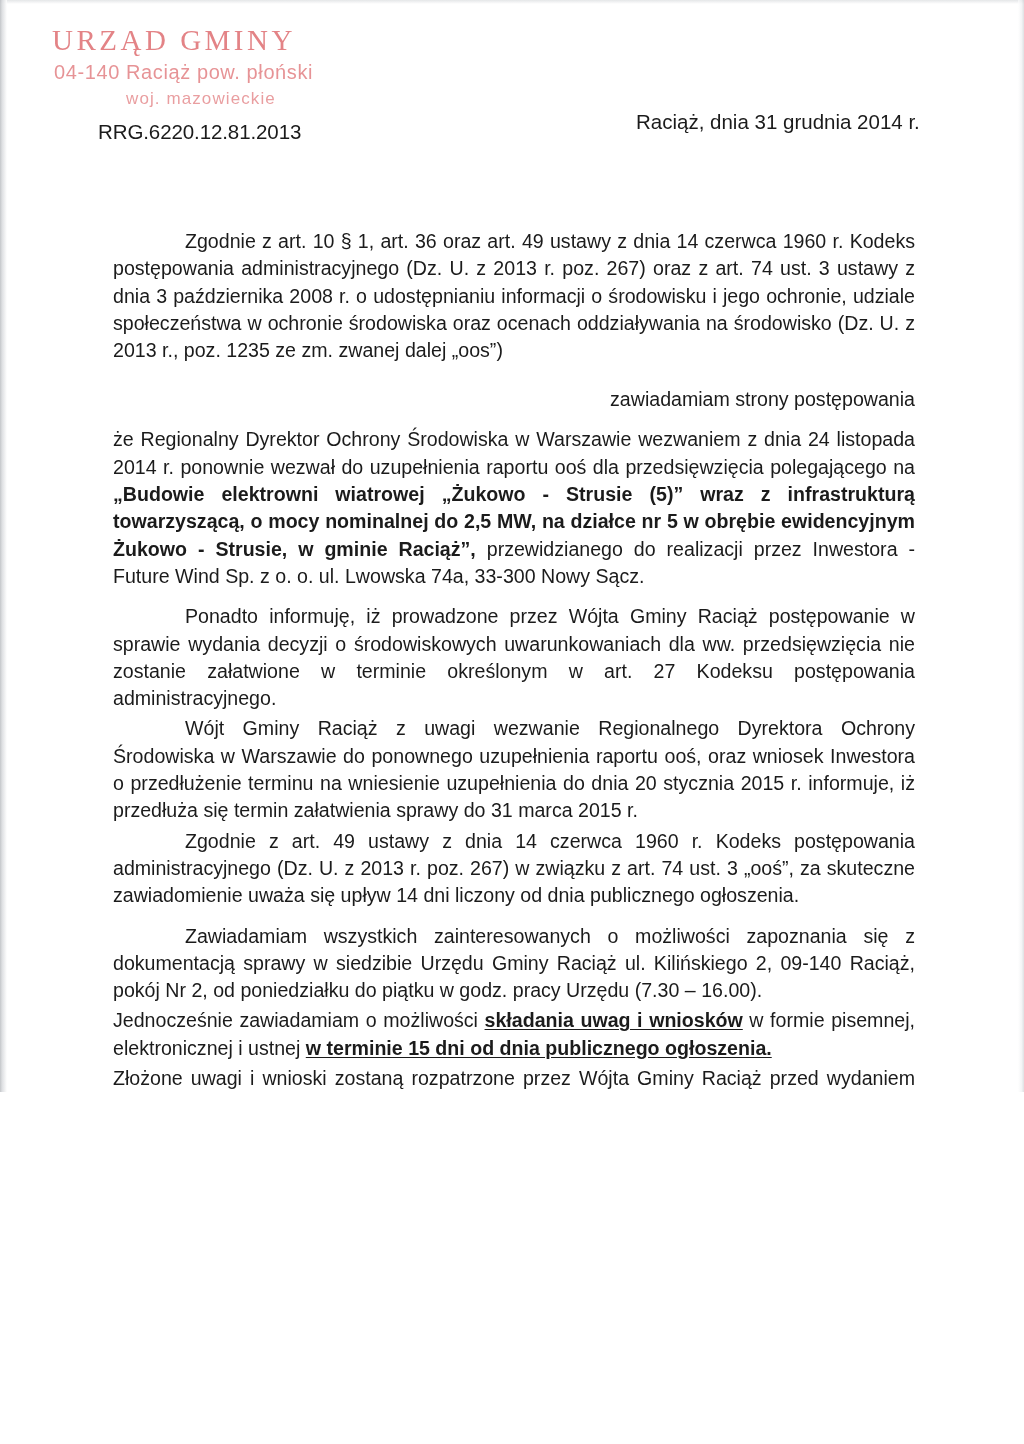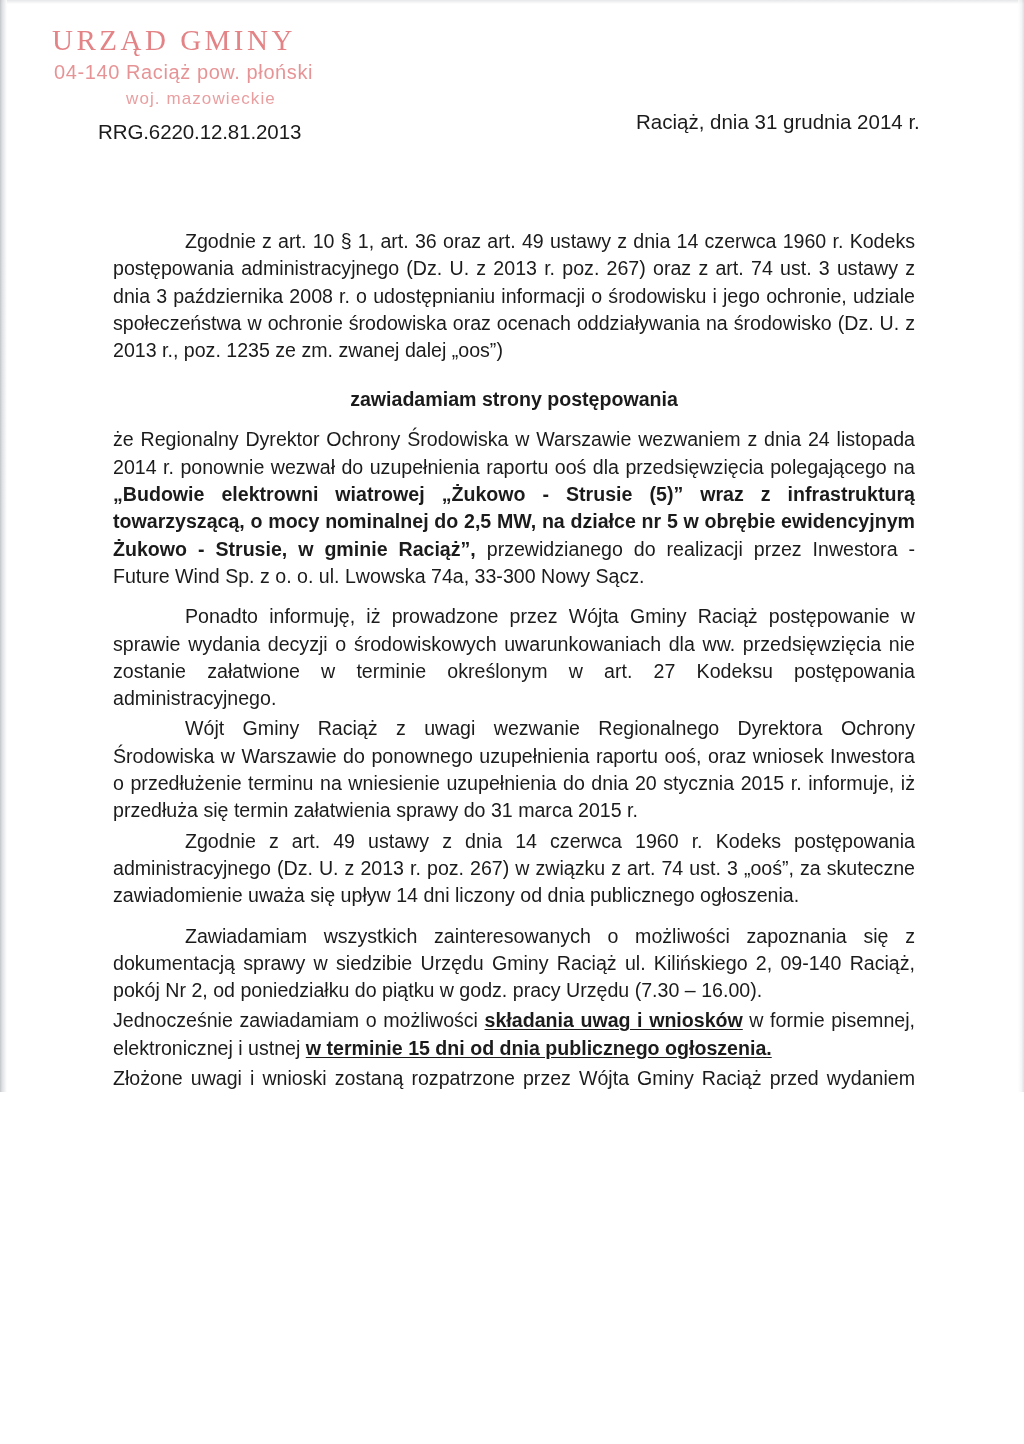--- a/index.html
+++ b/index.html
@@ -134,22 +134,22 @@
     hyphens: none;
   }
   p.par.indent { text-indent: 72px; }
   p.gap-lg  { margin-top: 22px; }
   p.gap-md  { margin-top: 13px; }
   p.gap-sm  { margin-top: 3px; }
   p.noindent { text-indent: 0; }
 
   .center-bold {
     margin: 0;
-    text-align: center;
-    font-weight: bold;
+    text-align: right;
+    font-weight: normal;
     font-size: 19.6px;
     line-height: 27px;
   }
   b.proj { font-weight: bold; }
   b.ul { font-weight: bold; text-decoration: underline; text-underline-offset: 2px; }
 
   
   .signature {
     position: absolute;
     left: 0;

